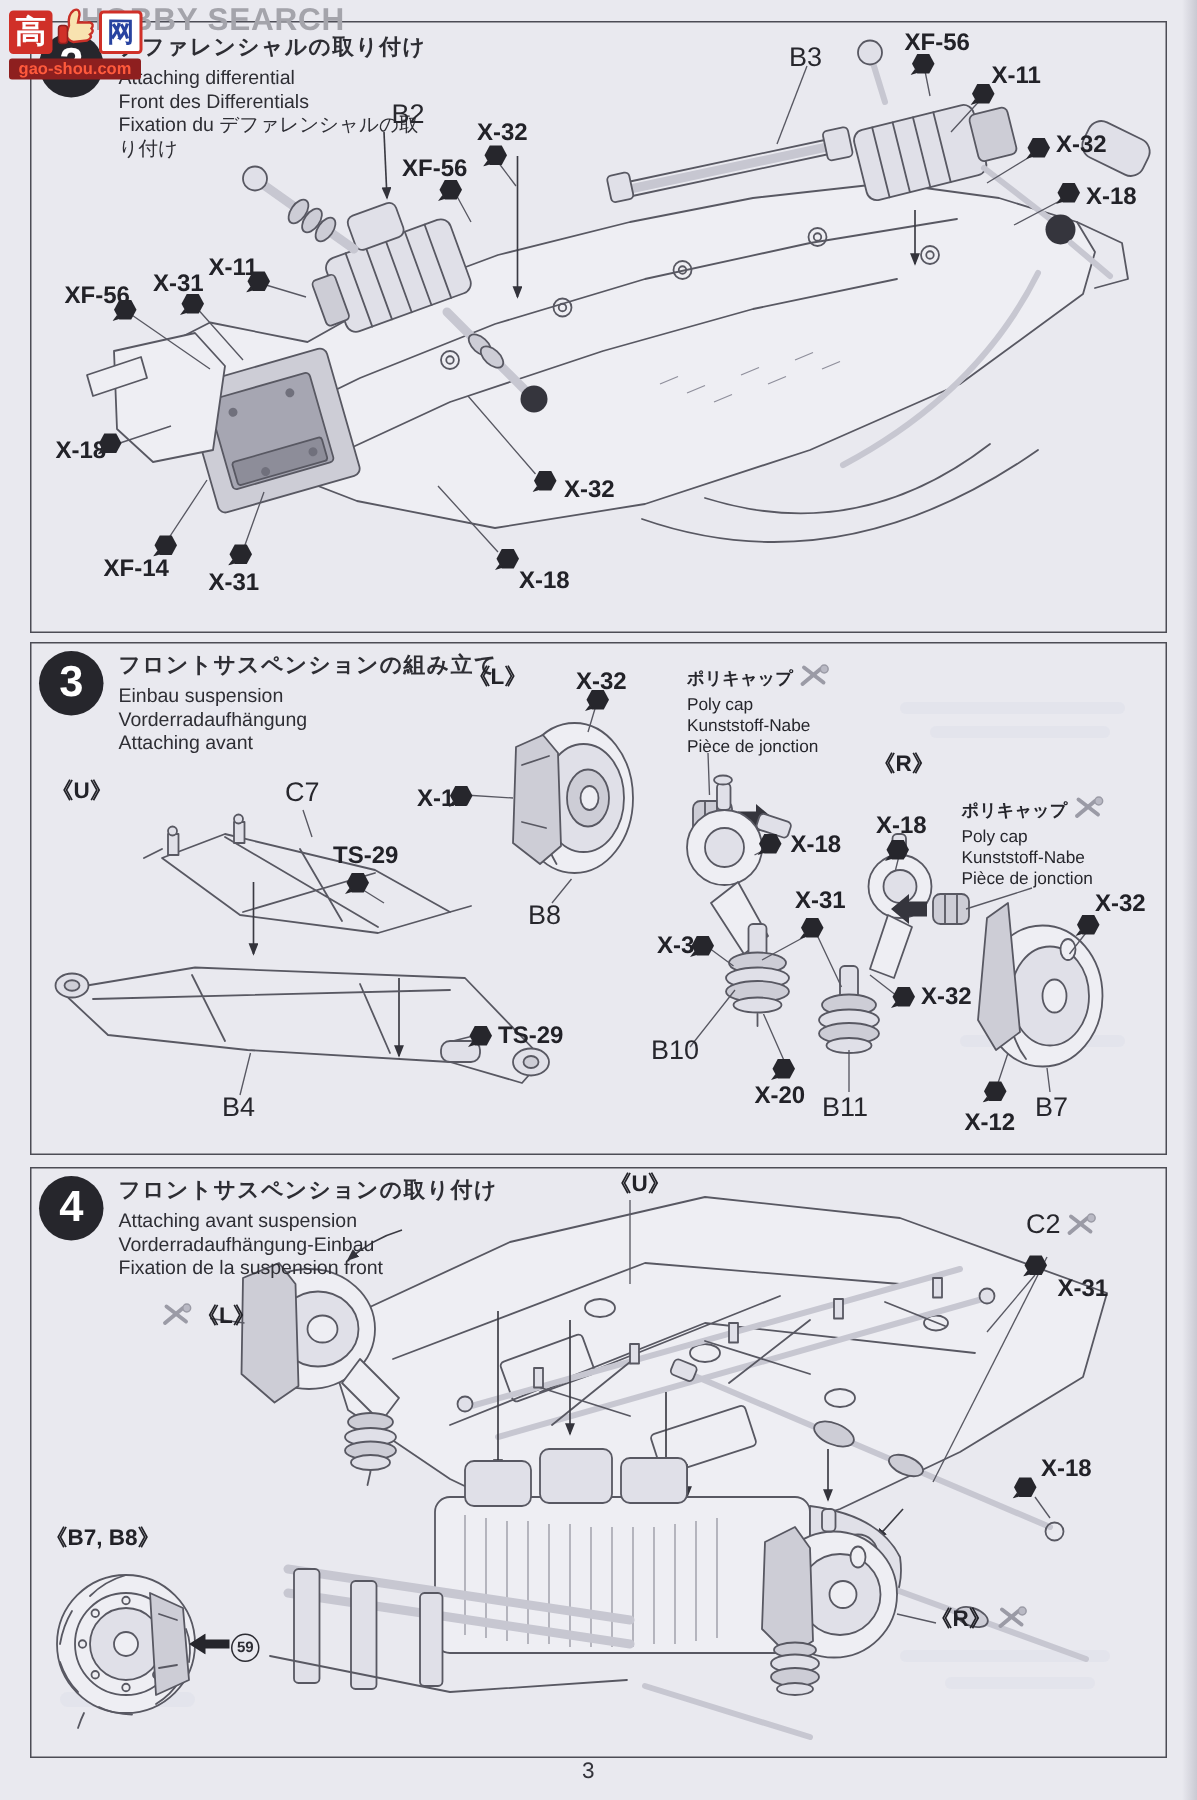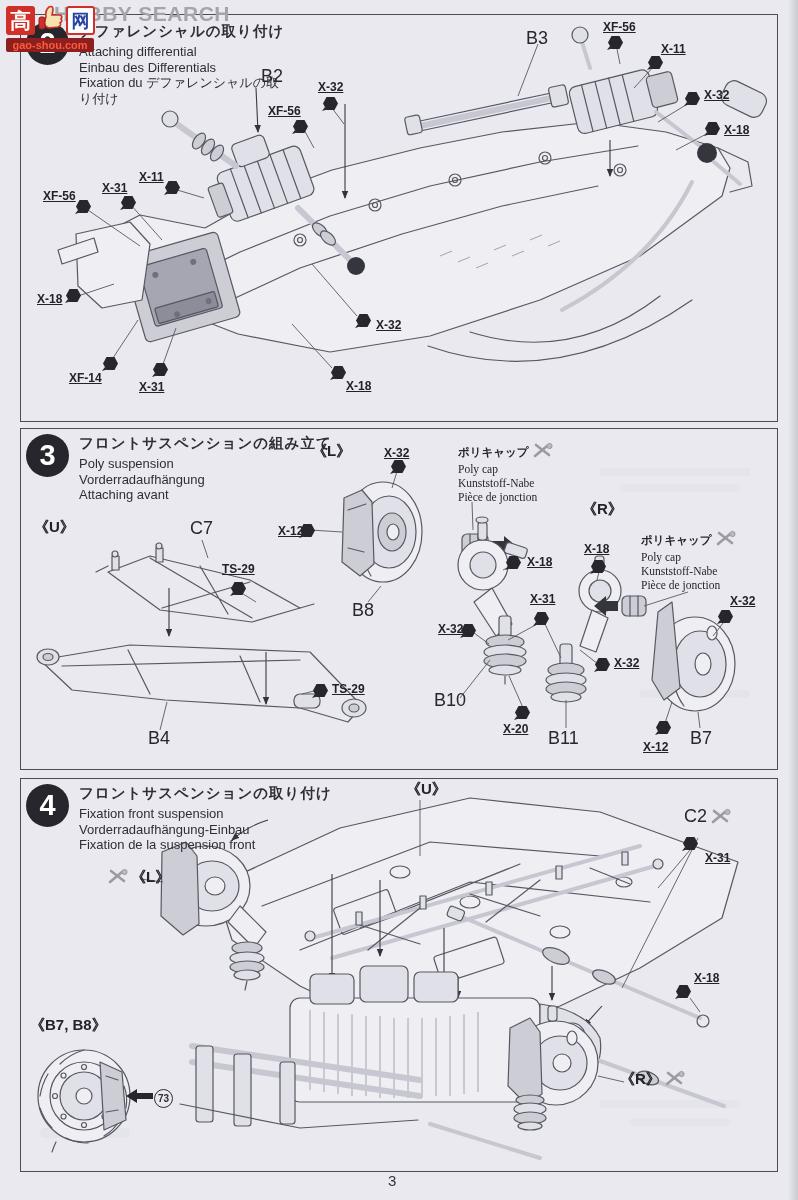--- a/index.html
+++ b/index.html
@@ -10,25 +10,25 @@
   #box2{left:20px;top:14px;width:756px;height:406px;}
   #box3{left:20px;top:428px;width:756px;height:340px;}
   #box4{left:20px;top:778px;width:756px;height:392px;}
   .badge{position:absolute;z-index:4;width:43px;height:43px;border-radius:50%;background:#26262c;
          color:#fff;font-size:29px;font-weight:bold;display:flex;align-items:center;justify-content:center;}
   .titles{position:absolute;z-index:4;color:#2e2e34;max-width:210px;}
   .t-ja{font-size:14.5px;font-weight:bold;letter-spacing:1px;margin-bottom:3px;white-space:nowrap;}
   .t-ln{font-size:13px;line-height:15.5px;}
   #labels{position:absolute;left:0;top:0;width:798px;height:1200px;z-index:5;pointer-events:none;}
   .lbl{position:absolute;color:#222228;white-space:nowrap;}
-  .lbl.code{font-size:12px;font-weight:bold;text-decoration:underline;}
+  .lbl.code{font-size:16px;font-weight:bold;}
   .lbl.part{font-size:18px;font-weight:normal;color:#27272d;}
   .lbl.side{font-size:15px;font-weight:bold;}
   .note{position:absolute;font-size:11.5px;line-height:14px;color:#26262c;white-space:nowrap;font-weight:bold;}
-  .note div{font-weight:normal;font-family:Liberation Serif, serif;}
+  .note div{font-weight:normal;}
   .note div:first-child{font-weight:bold;}
   .hex{position:absolute;width:17px;height:15px;}
   .tools{display:inline-block;vertical-align:-3px;margin:0 3px;}
   .hs-text{position:absolute;left:54px;top:2px;z-index:6;font-size:21px;font-weight:bold;
            color:#a4a4ab;letter-spacing:.5px;}
   .wm{position:absolute;left:6px;top:4px;z-index:7;}
   .wm-row{display:flex;gap:2px;align-items:center;}
   .wm-box{width:29px;height:29px;display:flex;align-items:center;justify-content:center;
           font-size:21px;font-weight:bold;box-sizing:border-box;}
   .wm-red{background:#d03028;color:#fff;border-radius:3px;}
@@ -319,38 +319,38 @@
   <div id="box2" class="box"></div>
   <div id="box3" class="box"></div>
   <div id="box4" class="box"></div>
 
   <div class="badge" style="left:26px;top:22px">
       <span>2</span>
     </div>
   <div class="titles" style="left:79px;top:22px">
       <div class="t-ja">デファレンシャルの取り付け</div>
       <div class="t-ln">Attaching differential</div>
-      <div class="t-ln">Einbau des Differentials</div>
+      <div class="t-ln">Front des Differentials</div>
       <div class="t-ln">Fixation du デファレンシャルの取り付け</div>
     </div>
   <div class="badge" style="left:26px;top:434px">
       <span>3</span>
     </div>
   <div class="titles" style="left:79px;top:434px">
       <div class="t-ja">フロントサスペンションの組み立て</div>
-      <div class="t-ln">Poly suspension</div>
+      <div class="t-ln">Einbau suspension</div>
       <div class="t-ln">Vorderradaufhängung</div>
       <div class="t-ln">Attaching avant</div>
     </div>
   <div class="badge" style="left:26px;top:784px">
       <span>4</span>
     </div>
   <div class="titles" style="left:79px;top:784px">
       <div class="t-ja">フロントサスペンションの取り付け</div>
-      <div class="t-ln">Fixation front suspension</div>
+      <div class="t-ln">Attaching avant suspension</div>
       <div class="t-ln">Vorderradaufhängung-Einbau</div>
       <div class="t-ln">Fixation de la suspension front</div>
     </div>
 
   <div id="labels">
       <div class="lbl part" style="left: 261px; top: 66px;">B2</div>
       <div class="lbl part" style="left: 526px; top: 28px;">B3</div>
       <div class="lbl code" style="left: 318px; top: 80px;">X-32</div>
       <span class="hex" style="left: 322px; top: 96px;"><svg width="17" height="15" viewBox="0 0 17 15">
           <path d="M4.5,1 L12.5,1 16,7.5 12.5,14 4.5,14 1,7.5 Z" fill="#26262c"></path>
@@ -548,21 +548,21 @@
           </svg></span>《L》</div>
       <div class="lbl side" style="left: 30px; top: 1016px;">《B7, B8》</div>
     </div>
 
   <div class="black-arrow" style="left:126px;top:1089px">
     <svg width="28" height="14" viewBox="0 0 28 14">
         <path d="M0,7 L11,0 11,4 27,4 27,10 11,10 11,14 Z" fill="#26262c"></path>
       </svg>
   </div>
   <div class="callout-circle" style="left:154px;top:1089px">
-    <span>73</span>
+    <span>59</span>
   </div>
 
   <div class="hs-text">HOBBY SEARCH</div>
   <div class="wm">
     <div class="wm-row">
       <span class="wm-box wm-red">高</span>
       <span class="wm-thumb">
         <svg width="27" height="29" viewBox="0 0 27 29">
           <path d="M9,13 Q8,6 12,3 Q16,1 16,6 L15,11 23,11 Q26,12 24,15 Q26,17 23,19 Q25,21 21,23 L12,24 Q8,23 7,19 Z" fill="#f8e3b0" stroke="#c93028" stroke-width="1.6"></path>
           <rect x="2" y="13" width="6" height="12" rx="2" fill="#d03028" stroke="#8e1f1f" stroke-width="1"></rect>

